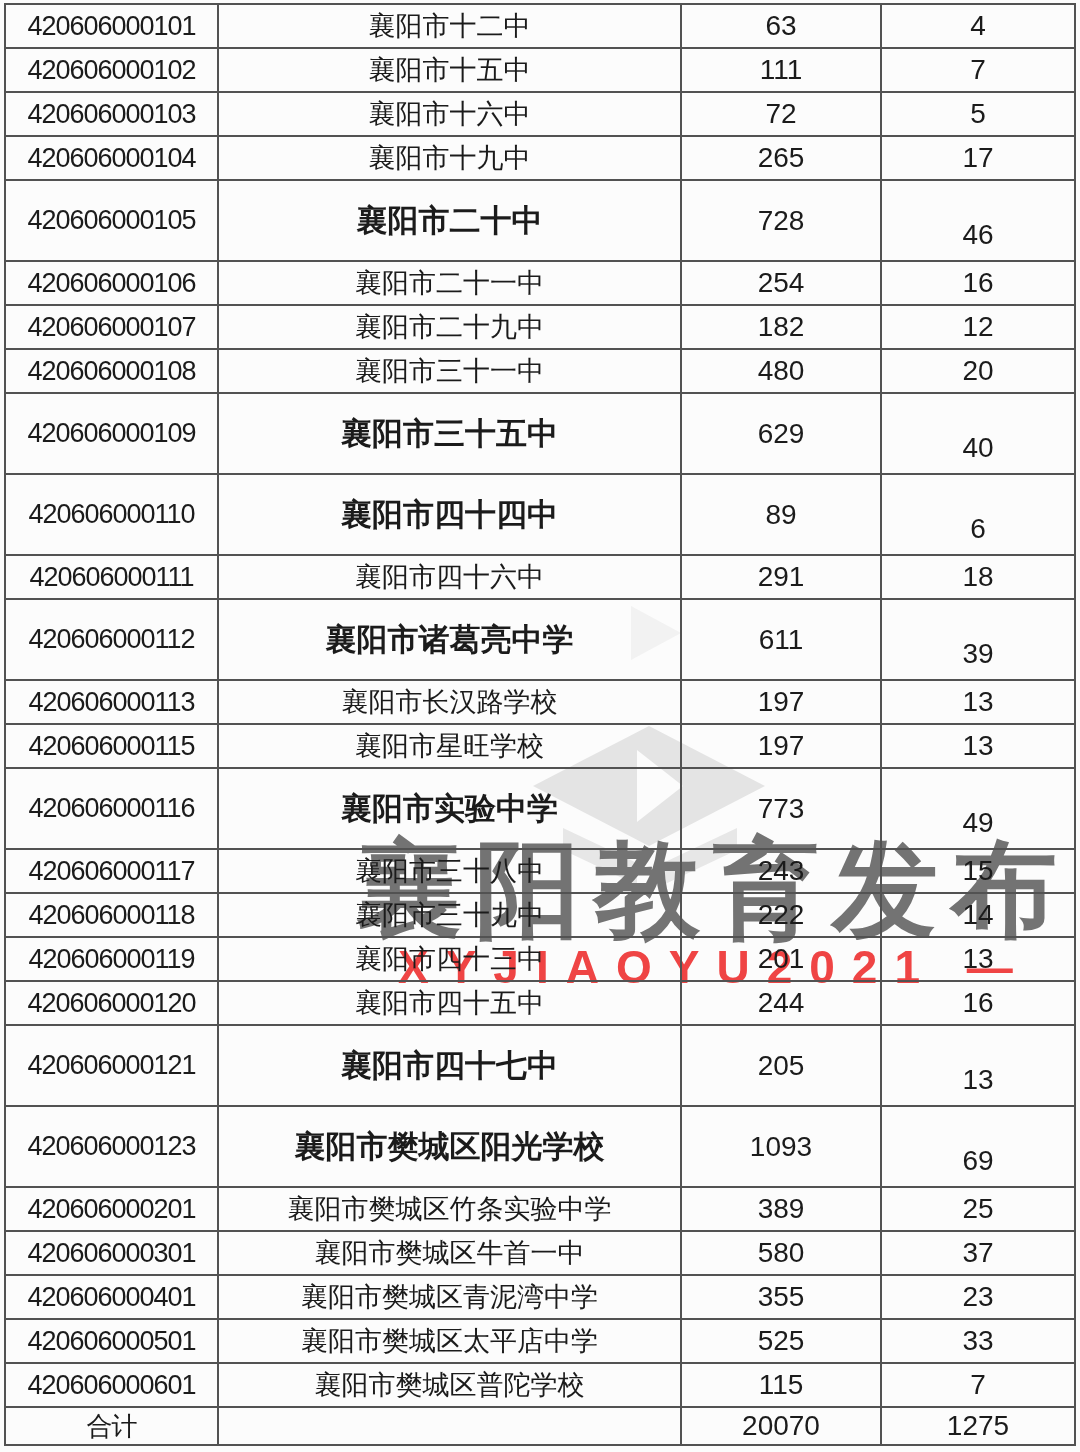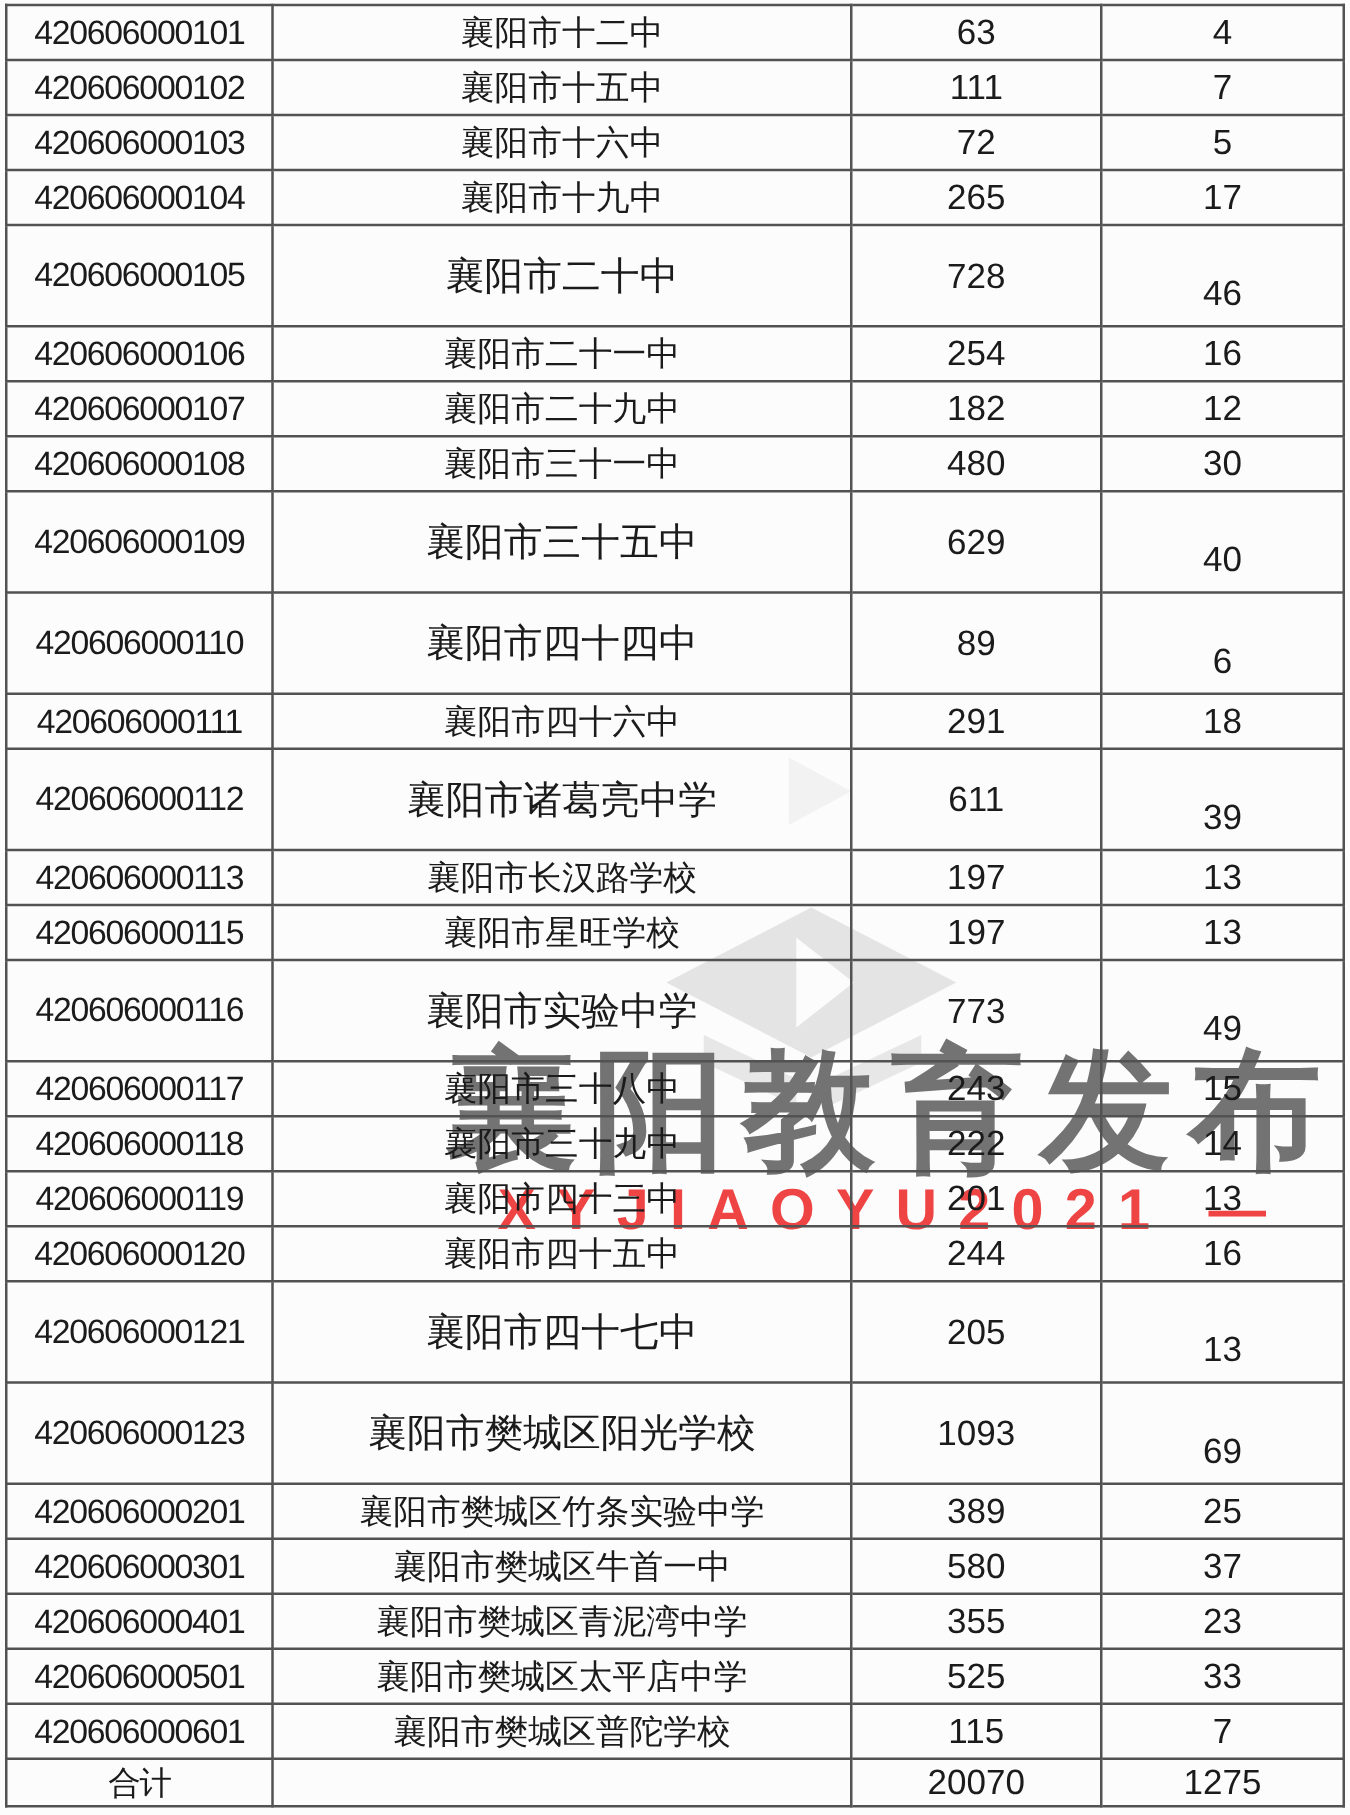--- a/index.html
+++ b/index.html
@@ -35,21 +35,21 @@
     padding:0;color:#1b1b1b;background:transparent;
     overflow:hidden;white-space:nowrap;
   }
   tr{height:44px;}
   tr.tall{height:81px;}
   tr.total-row{height:38px;}
   td.code{font-size:27px;letter-spacing:-1px;border-radius:10px;}
   td.name{font-size:27px;font-family:"Liberation Serif","DejaVu Serif",serif;}
   tr.bold-name td.name{
     font-family:"Liberation Sans","DejaVu Sans",sans-serif;
-    font-weight:400;font-size:31px;
+    font-weight:700;font-size:31px;
   }
   td.v1,td.v2{font-size:28px;margin-left:24px;}
   tr.tall td.v2{vertical-align:bottom;padding-bottom:9px;}
   td.total-label{font-size:26px;font-family:"Liberation Serif","DejaVu Serif",serif;}
 </style>
 </head>
 <body>
 
 <div class="sheet">
 
@@ -112,21 +112,21 @@
         <tr>
       <td class="code">420606000107</td>
       <td class="name">襄阳市二十九中</td>
       <td class="v1">182</td>
       <td class="v2">12</td>
     </tr>
         <tr>
       <td class="code">420606000108</td>
       <td class="name">襄阳市三十一中</td>
       <td class="v1">480</td>
-      <td class="v2">30</td>
+      <td class="v2">20</td>
     </tr>
         <tr class="tall bold-name">
       <td class="code">420606000109</td>
       <td class="name">襄阳市三十五中</td>
       <td class="v1">629</td>
       <td class="v2">40</td>
     </tr>
         <tr class="tall bold-name">
       <td class="code">420606000110</td>
       <td class="name">襄阳市四十四中</td>

